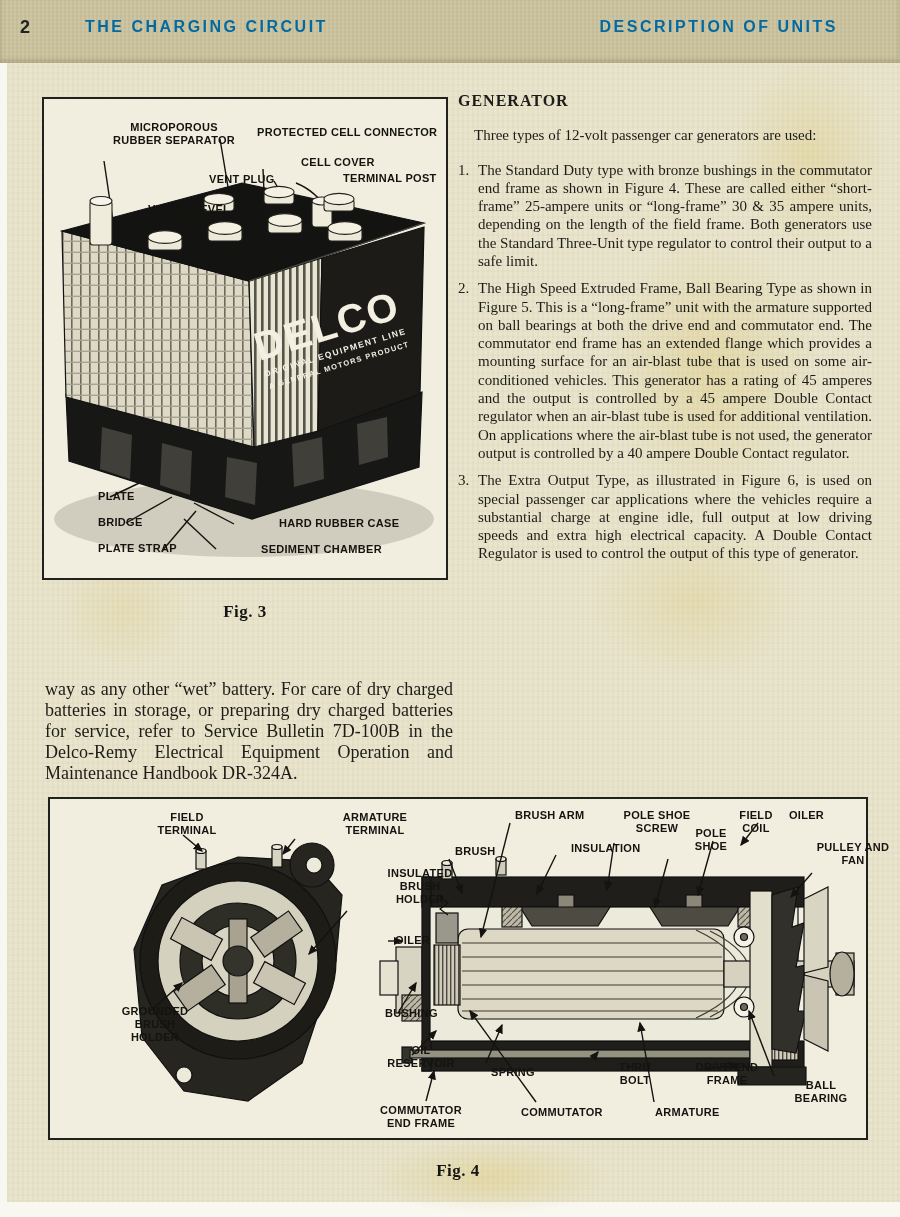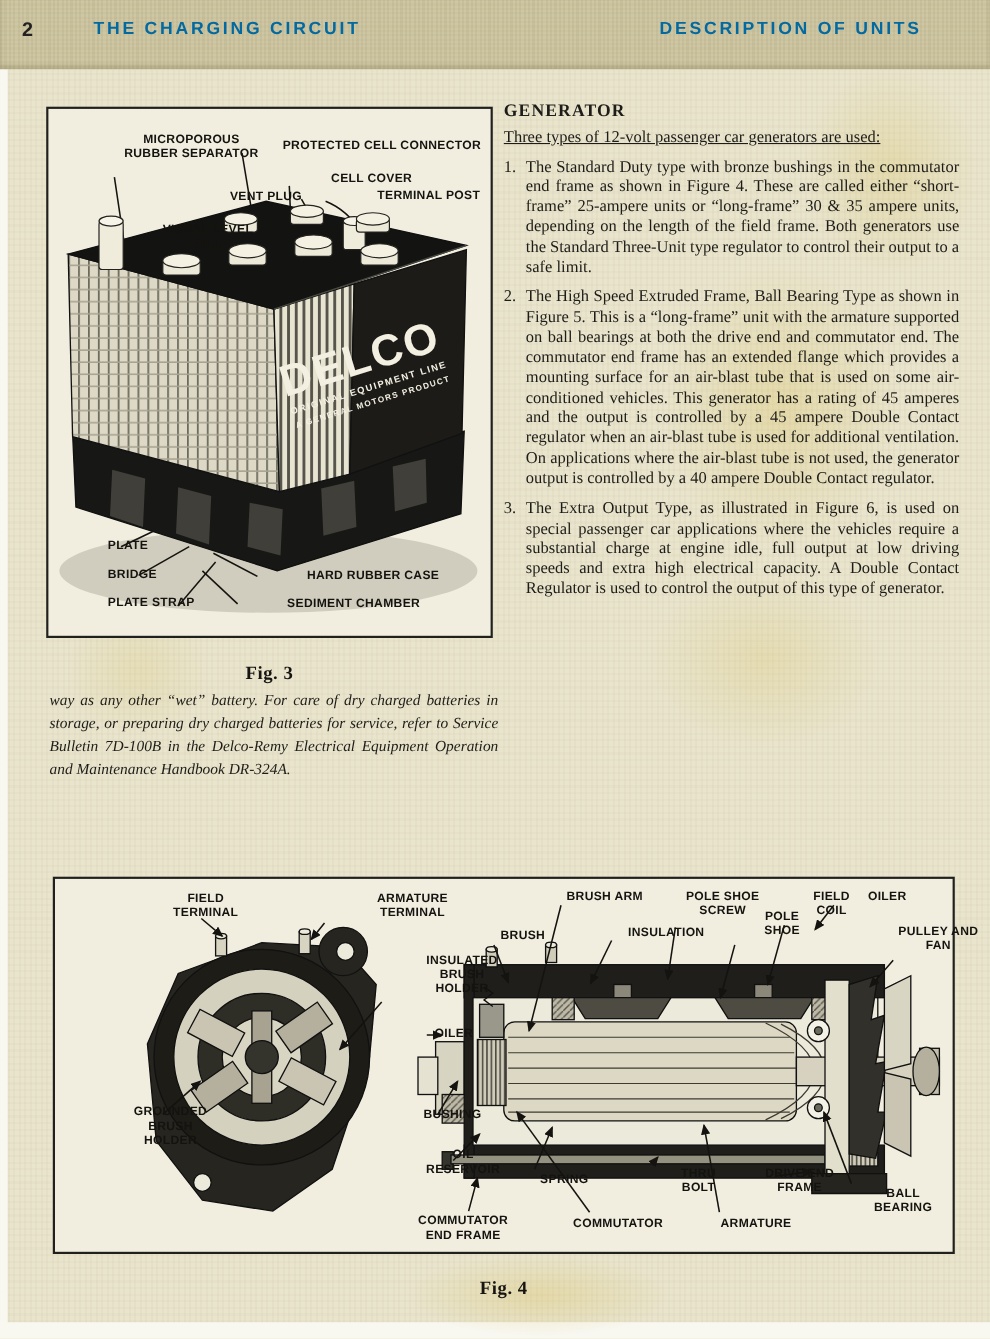--- a/index.html
+++ b/index.html
@@ -26,24 +26,24 @@
   #fig4box{left:48px;top:797px;width:816px;height:339px;}
   .figart{position:absolute;left:0;top:0;width:100%;height:100%;}
   .lbl{position:absolute;font:700 11px/13px "Liberation Sans",sans-serif;letter-spacing:.3px;
       color:#14130f;white-space:pre-line;z-index:3;margin-left:41px;}
   .lbl.c{text-align:center;}
   .caption{position:absolute;font:700 17px "Liberation Serif",serif;letter-spacing:.5px;
       text-align:center;color:#161511;margin-top:11px;}
   #fig3cap{left:42px;width:406px;top:591px;}
   #fig4cap{left:48px;width:820px;top:1150px;}
   .coltext{position:absolute;text-align:justify;}
-  #colLeft{left:45px;top:627px;width:408px;font-size:14px;line-height:21px;font-style:italic;}
+  #colLeft{left:45px;top:679px;width:408px;font-size:18px;line-height:21px;}
   #colRight{left:458px;top:92px;width:414px;}
   #genHeading{font:700 16px "Liberation Serif",serif;letter-spacing:1px;margin:0 0 6px 0;}
-  #genIntro{font-size:15px;line-height:18.5px;text-align:justify;margin:0;text-decoration:underline;}
+  #genIntro{font-size:15px;line-height:18.5px;text-align:justify;margin:16px;}
   .genlist{margin:8px 0 0 0;padding:0;list-style:none;}
   .genitem{display:flex;margin-bottom:9px;font-size:15px;line-height:18.3px;}
   .genitem .num{width:20px;flex:0 0 20px;text-align:left;}
   .genitem .itxt{flex:1;text-align:justify;}
 </style>
 </head>
 <body>
 
 <div class="paper"></div>
 

